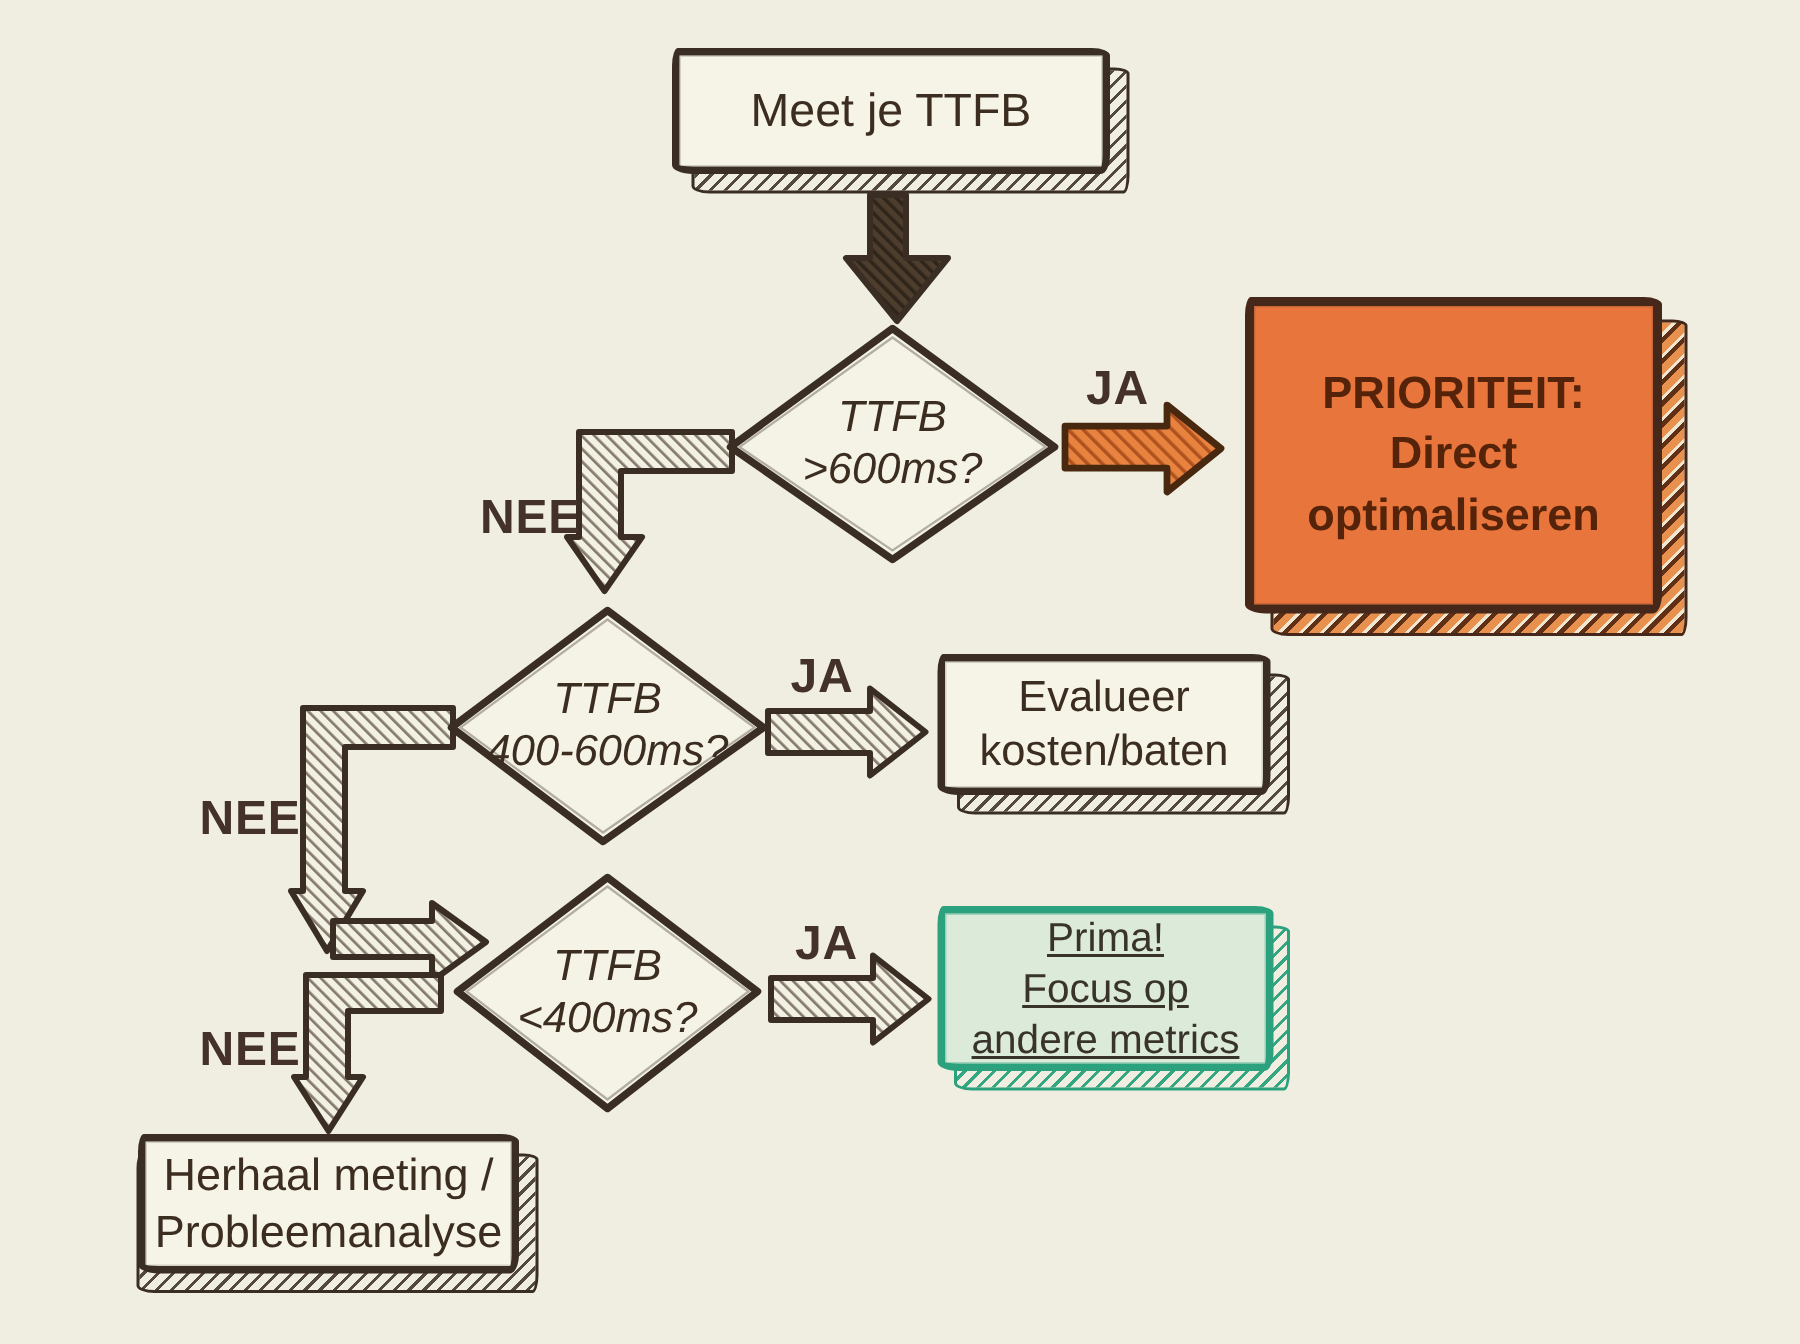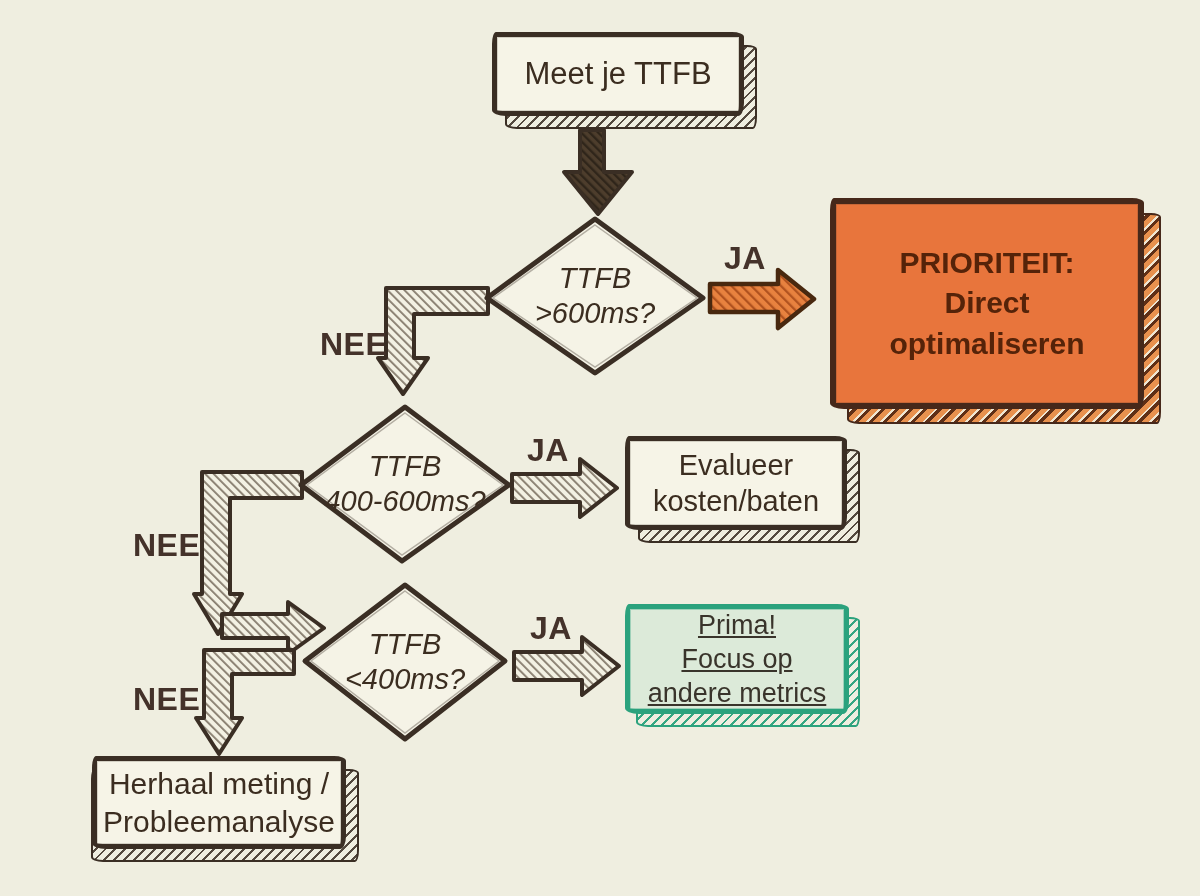--- a/index.html
+++ b/index.html
@@ -144,26 +144,26 @@
 
   <div class="diamond" style="left:300px;top:580px;width:210px;height:164px">
     <svg width="210" height="164">
       <polygon points="105,5 205,81 105,159 5,81" fill="#f5f3e6" stroke="#3a2e24" stroke-width="5" stroke-linejoin="round"></polygon>
       <polygon points="105,11 199,81 105,153 11,81" fill="none" stroke="rgba(58,46,36,.35)" stroke-width="1.5"></polygon>
     </svg>
     <div class="label">TTFB
 &lt;400ms?</div>
   </div>
 
-  <div class="rect-node start" style="left:492px;top:32px;width:252px;height:84px">
+  <div class="rect-node start" style="left:448px;top:32px;width:292px;height:84px">
     <div class="shadow"></div>
     <div class="face">Meet je TTFB</div>
   </div>
 
-  <div class="rect-node priority" style="left:830px;top:198px;width:314px;height:211px">
+  <div class="rect-node priority" style="left:830px;top:198px;width:278px;height:211px">
     <div class="shadow"></div>
     <div class="face">PRIORITEIT:
 Direct
 optimaliseren</div>
   </div>
 
   <div class="rect-node evaluate" style="left:625px;top:436px;width:222px;height:94px">
     <div class="shadow"></div>
     <div class="face">Evalueer
 kosten/baten</div>

